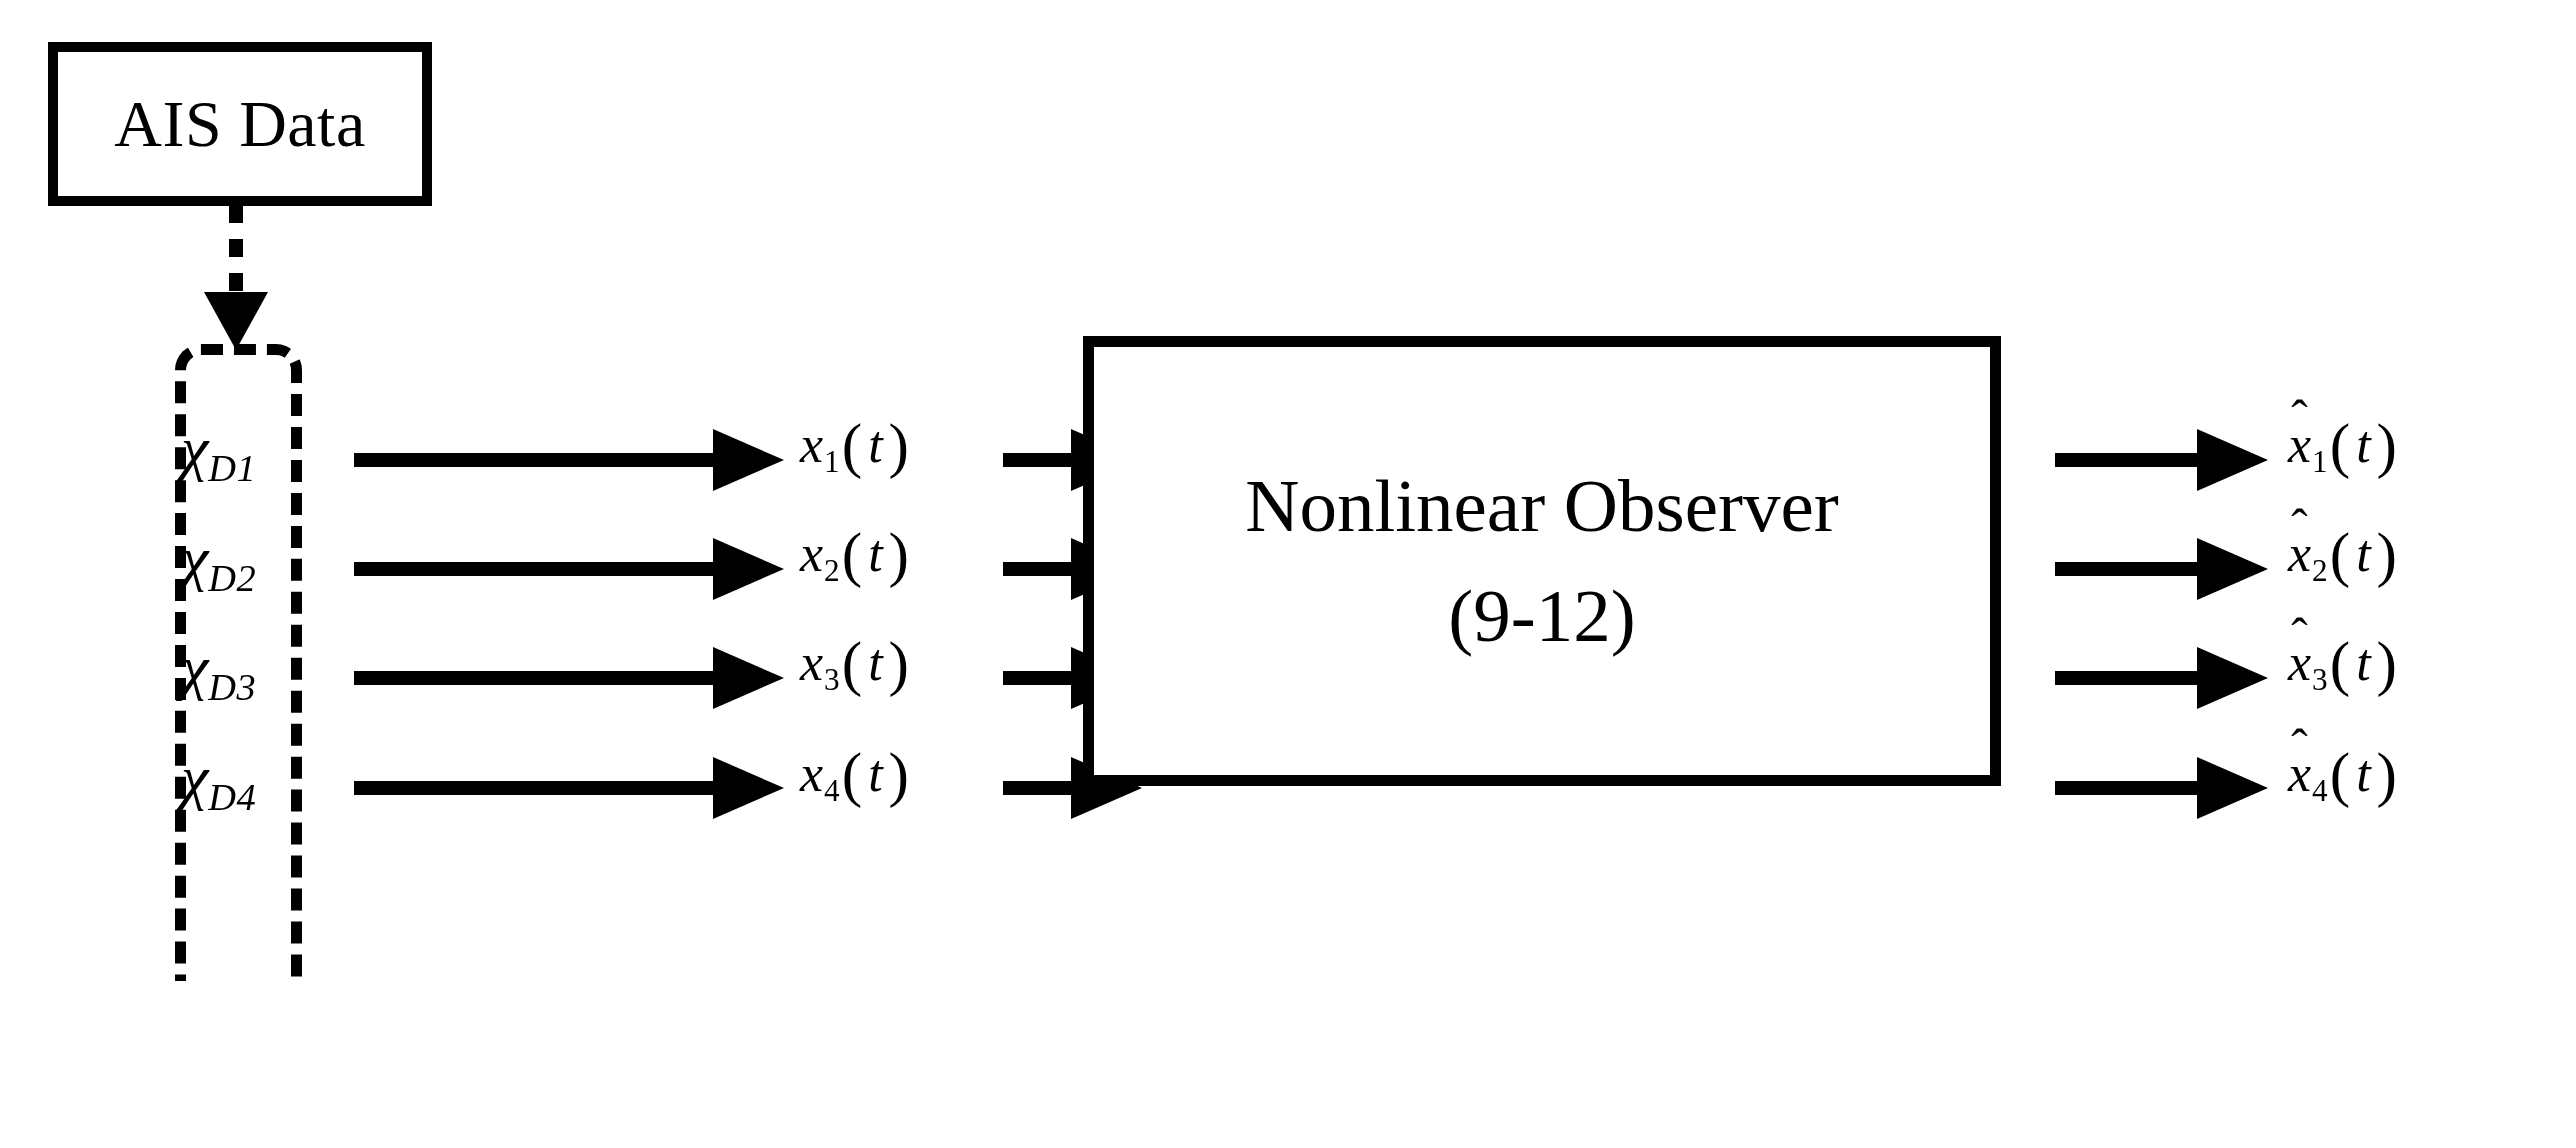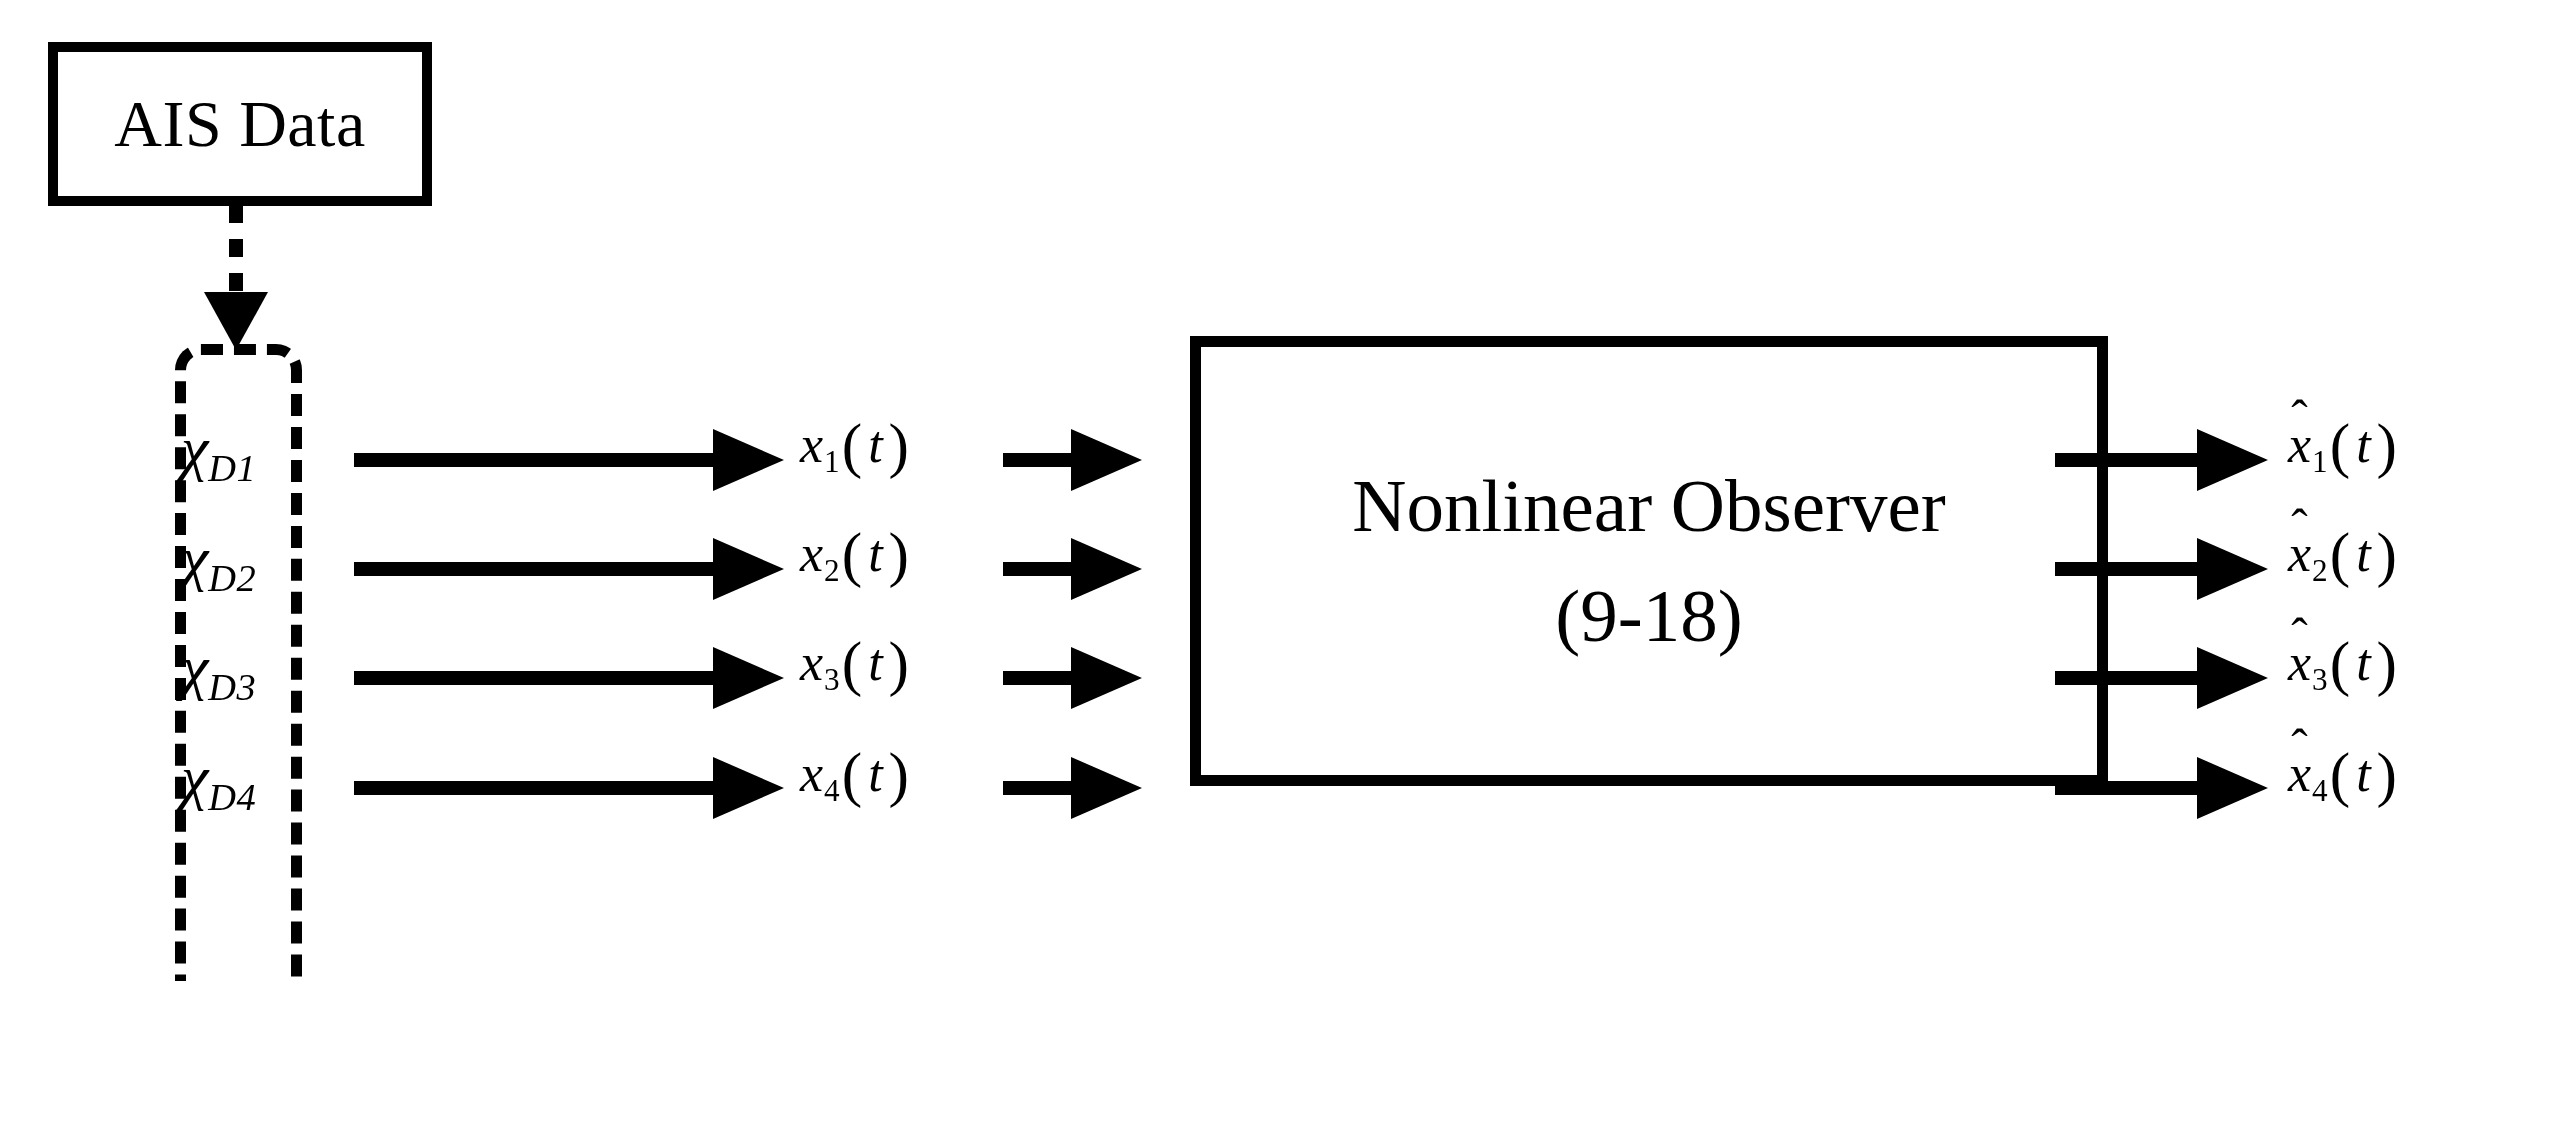--- a/index.html
+++ b/index.html
@@ -152,21 +152,21 @@
     top: -0.52em;
     transform: translateX(-52%);
     font-style: normal;
     font-size: 0.95em;
     line-height: 1;
   }
 
   
   .observer-box {
     position: absolute;
-    left: 1190px;
+    left: 1083px;
     top: 336px;
     width: 918px;
     height: 450px;
     border: 11px solid #000;
     box-sizing: border-box;
     background: #fff;
     display: flex;
     flex-direction: column;
     align-items: center;
     justify-content: center;
@@ -262,21 +262,21 @@
     <div class="shaft" style="width:68px;"></div>
     <div class="head" style="left:68px;"></div>
   </div>
   <div class="arrow" style="left:1003px; top:781px; width:139px;">
     <div class="shaft" style="width:68px;"></div>
     <div class="head" style="left:68px;"></div>
   </div>
 
   <div class="observer-box">
     <div class="observer-title">Nonlinear Observer</div>
-    <div class="observer-subtitle">(9-18)</div>
+    <div class="observer-subtitle">(9-12)</div>
   </div>
 
   <div class="arrow" style="left:2055px; top:453px; width:213px;">
     <div class="shaft" style="width:142px;"></div>
     <div class="head" style="left:142px;"></div>
   </div>
   <div class="arrow" style="left:2055px; top:562px; width:213px;">
     <div class="shaft" style="width:142px;"></div>
     <div class="head" style="left:142px;"></div>
   </div>

